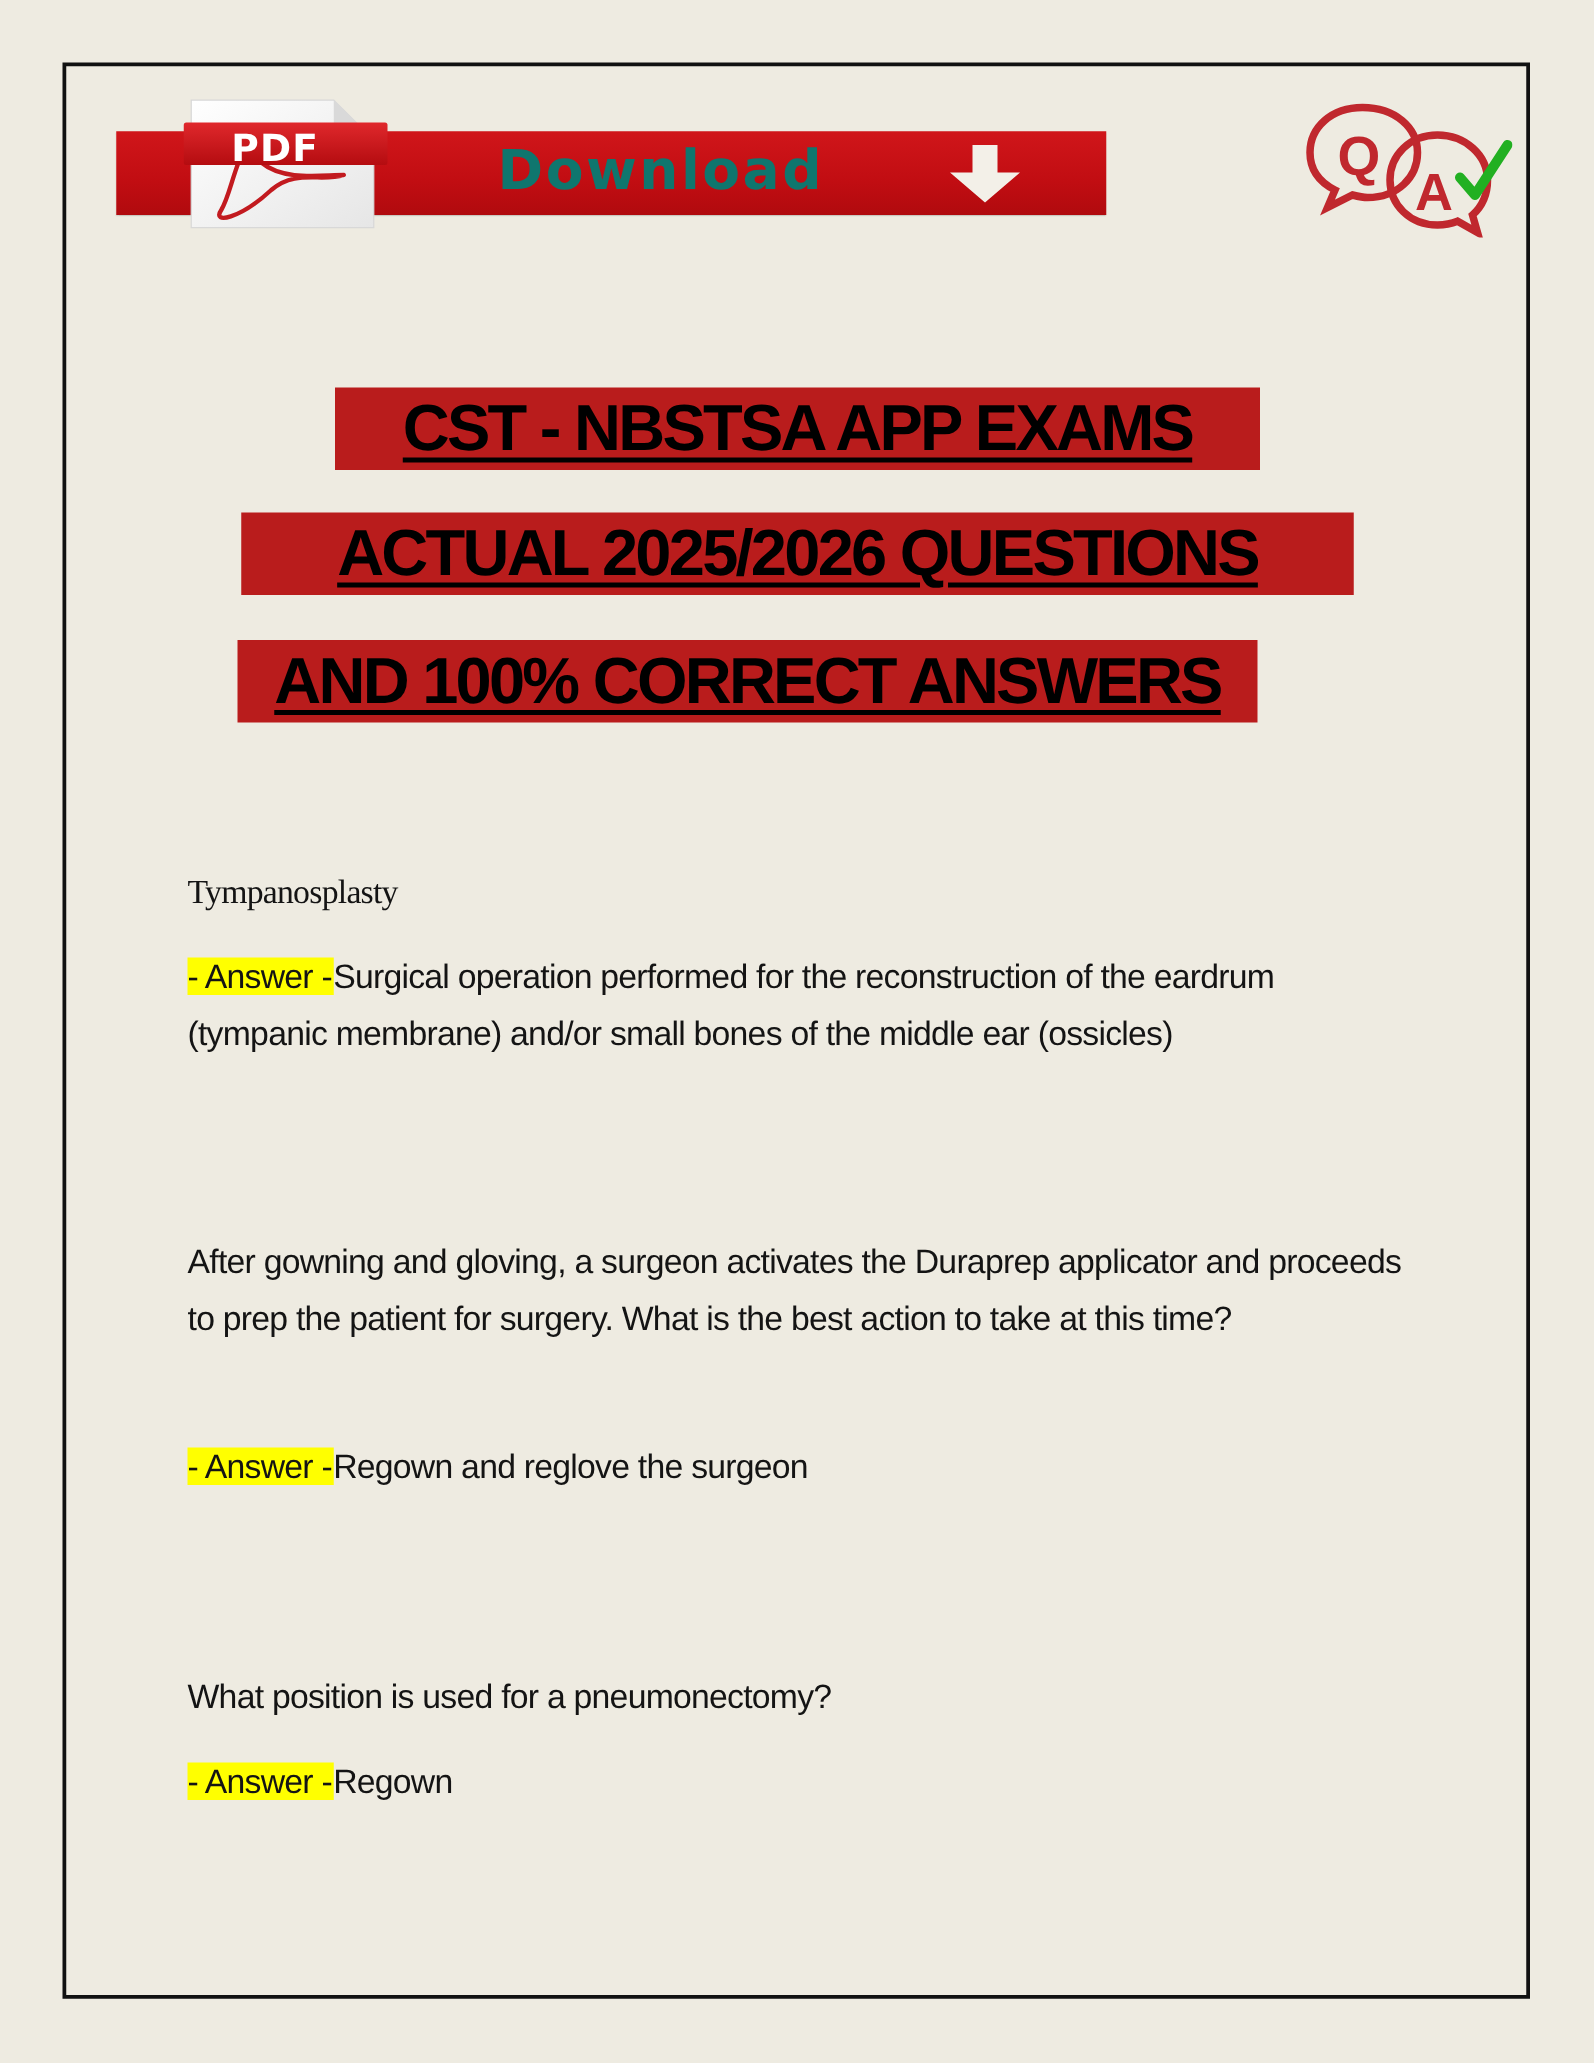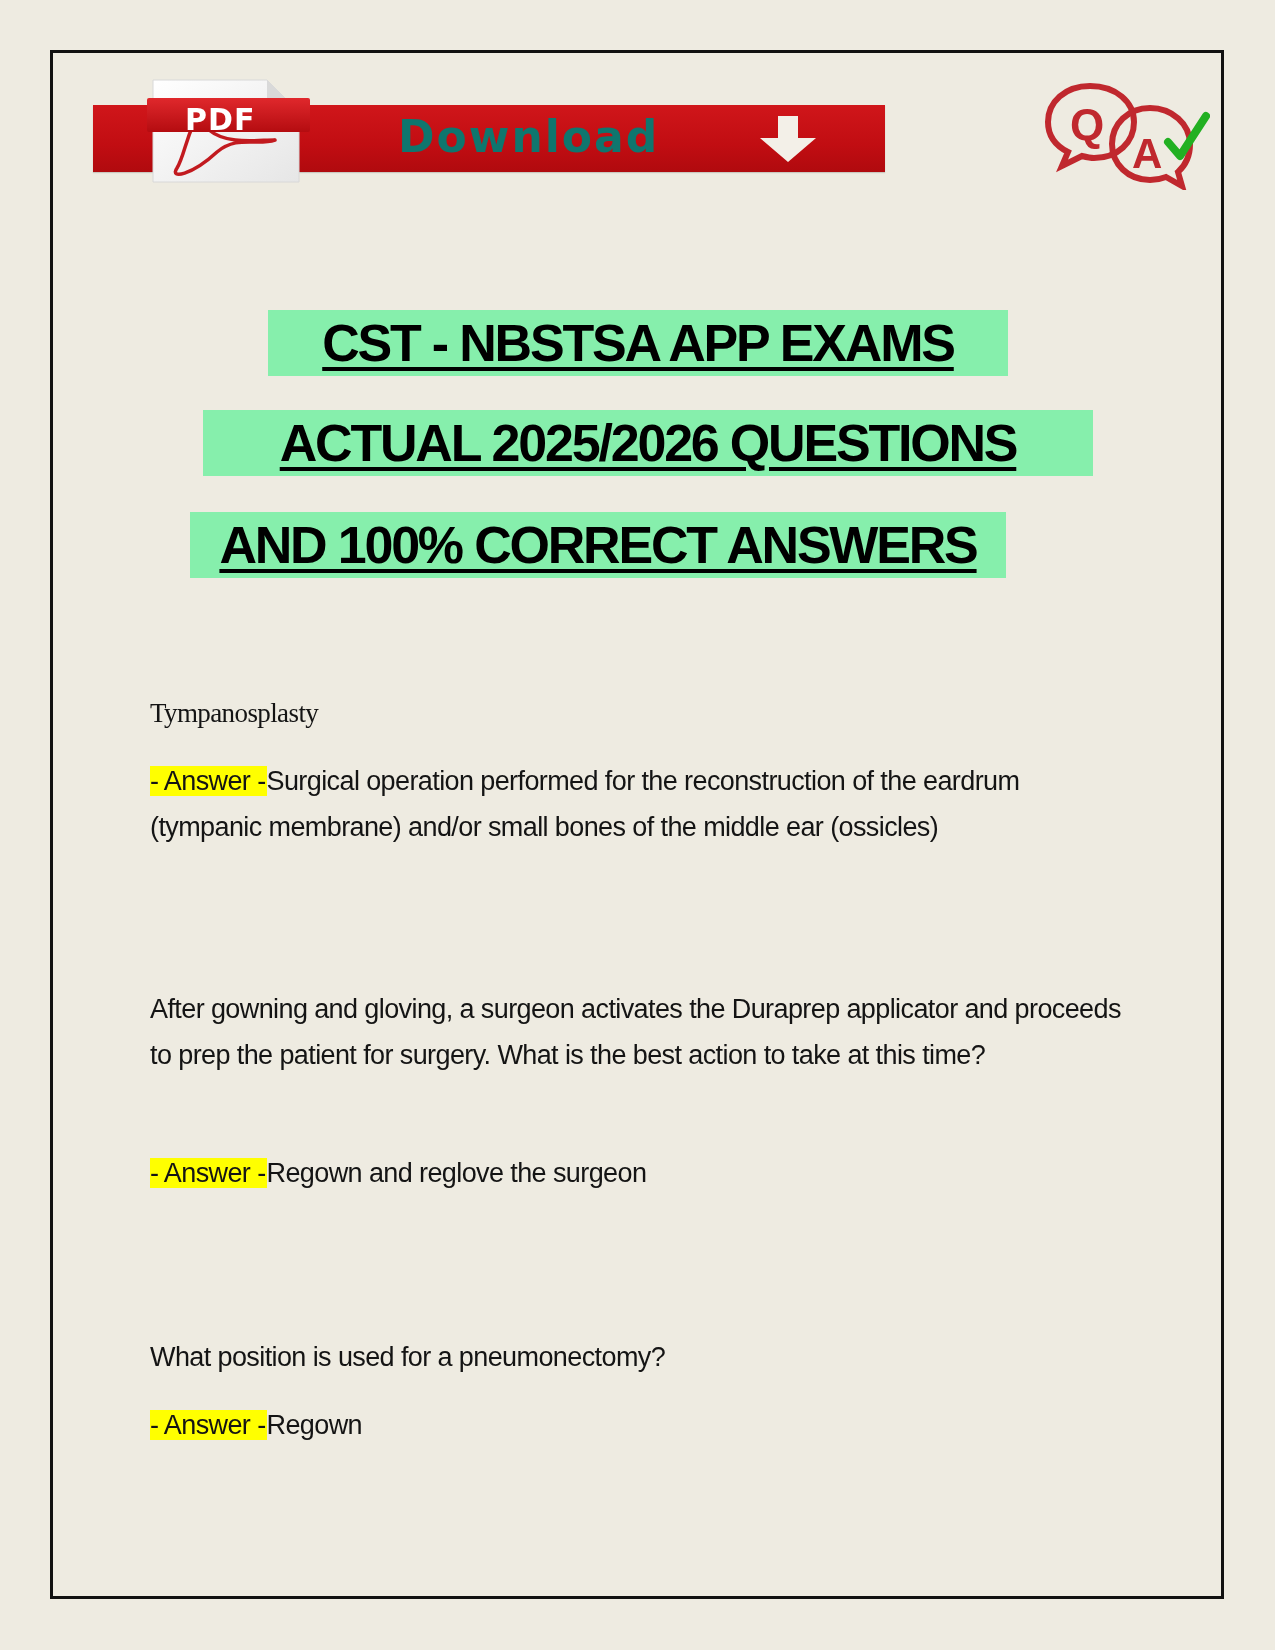--- a/index.html
+++ b/index.html
@@ -70,37 +70,37 @@
     
     .qa-logo {
       position: absolute;
       left: 1040px; top: 78px;
       width: 170px; height: 112px;
     }
 
     
     .title-line {
       position: absolute;
-      background: #86efac;
+      background: #b91c1c;
       font-family: "Liberation Sans", sans-serif;
       font-weight: bold;
       font-size: 52px;
       line-height: 66px;
       color: #000;
       text-decoration: underline;
       text-decoration-thickness: 4px;
       text-underline-offset: 6px;
       white-space: nowrap;
       letter-spacing: -2.2px;
       text-align: center;
       padding: 0 2px;
       transform-origin: left top;
     }
     .title-1 { left: 268px; top: 310px; width: 740px; }
-    .title-2 { left: 203px; top: 410px; width: 890px; }
+    .title-2 { left: 193px; top: 410px; width: 890px; }
     .title-3 { left: 190px; top: 512px; width: 816px; }
 
     
     .qa-body {
       position: absolute;
       left: 150px; top: 690px;
       width: 975px;
       font-family: "Liberation Sans", sans-serif;
       font-size: 27px;
       line-height: 46px;

